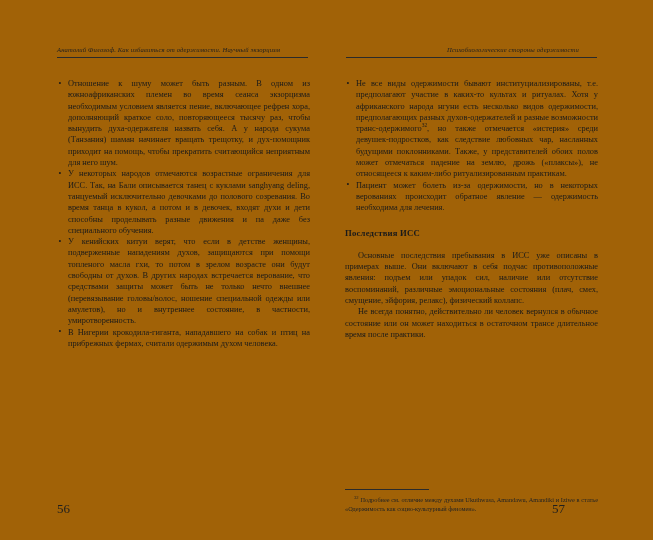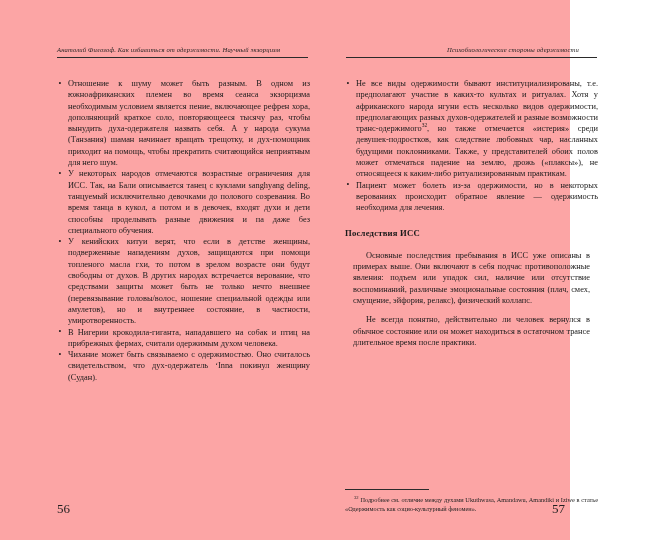--- a/index.html
+++ b/index.html
@@ -10,23 +10,23 @@
   body {
     width: 653px;
     height: 540px;
     font-family: "Liberation Serif", "DejaVu Serif", serif;
     color: #1a1a1a;
     overflow: hidden;
   }
 
   .page {
     position: relative;
-    width: 570px;
+    width: 653px;
     height: 540px;
-    background: #fca5a5;
+    background: #a16207;
     text-decoration: underline;
   }
 
   
   .runhead {
     position: absolute;
     top: 46px;
     font-size: 6.6px;
     font-style: italic;
     letter-spacing: 0.15px;
@@ -73,21 +73,21 @@
   ul.bullets > li::before {
     content: "\2022";
     position: absolute;
     left: 1.5px;
     top: -0.5px;
     font-size: 8px;
     line-height: 11.3px;
   }
 
   .para {
-    margin: 8px;
+    margin: 0;
     text-indent: 13px;
     text-align: justify;
   }
 
   .section-heading {
     margin: 14px 0 11px 0;
     font-weight: bold;
     font-size: 8.7px;
     letter-spacing: 0.2px;
   }
@@ -143,21 +143,20 @@
 
   <div class="runhead right">Психобиологические стороны одержимости</div>
   <div class="rule right"></div>
 
   <div class="col left">
     <ul class="bullets">
       <li>Отношение к шуму может быть разным. В одном из южноафриканских племен во время сеанса экзорцизма необходимым условием является пение, включающее рефрен хора, дополняющий краткое соло, повторяющееся тысячу раз, чтобы вынудить духа-одержателя назвать себя. А у народа сукума (Танзания) шаман начинает вращать трещотку, и дух-помощник приходит на помощь, чтобы прекратить считающийся неприятным для него шум.</li>
       <li>У некоторых народов отмечаются возрастные ограничения для ИСС. Так, на Бали описывается танец с куклами sanghyang deling, танцуемый исключительно девочками до полового созревания. Во время танца в кукол, а потом и в девочек, входят духи и дети способны проделывать разные движения и па даже без специального обучения.</li>
       <li>У кенийских китуи верят, что если в детстве женщины, подверженные нападениям духов, защищаются при помощи топленого масла гхи, то потом в зрелом возрасте они будут свободны от духов. В других народах встречается верование, что средствами защиты может быть не только нечто внешнее (перевязывание головы/волос, ношение специальной одежды или амулетов), но и внутреннее состояние, в частности, умиротворенность.</li>
       <li>В Нигерии крокодила-гиганта, нападавшего на собак и птиц на прибрежных фермах, считали одержимым духом человека.</li>
-      <li>Чихание может быть связываемо с одержимостью. Оно считалось свидетельством, что дух-одержатель ʻInna покинул женщину (Судан).</li>
     </ul>
   </div>
 
   <div class="col right">
     <ul class="bullets">
       <li><span>Не все виды одержимости бывают институциализированы, т.е. предполагают участие в каких-то культах и ритуалах. Хотя у африканского народа нгуни есть несколько видов одержимости, предполагающих разных духов-одержателей и разные возможности транс-одержимого</span><sup class="ref">32</sup><span>, но также отмечается «истерия» среди девушек-подростков, как следствие любовных чар, насланных будущими поклонниками. Также, у представителей обоих полов может отмечаться падение на землю, дрожь («плаксы»), не относящееся к каким-либо ритуализированным практикам.</span></li>
       <li>Пациент может болеть из-за одержимости, но в некоторых верованиях происходит обратное явление — одержимость необходима для лечения.</li>
     </ul>
 
     <div class="section-heading">Последствия ИСС</div>

